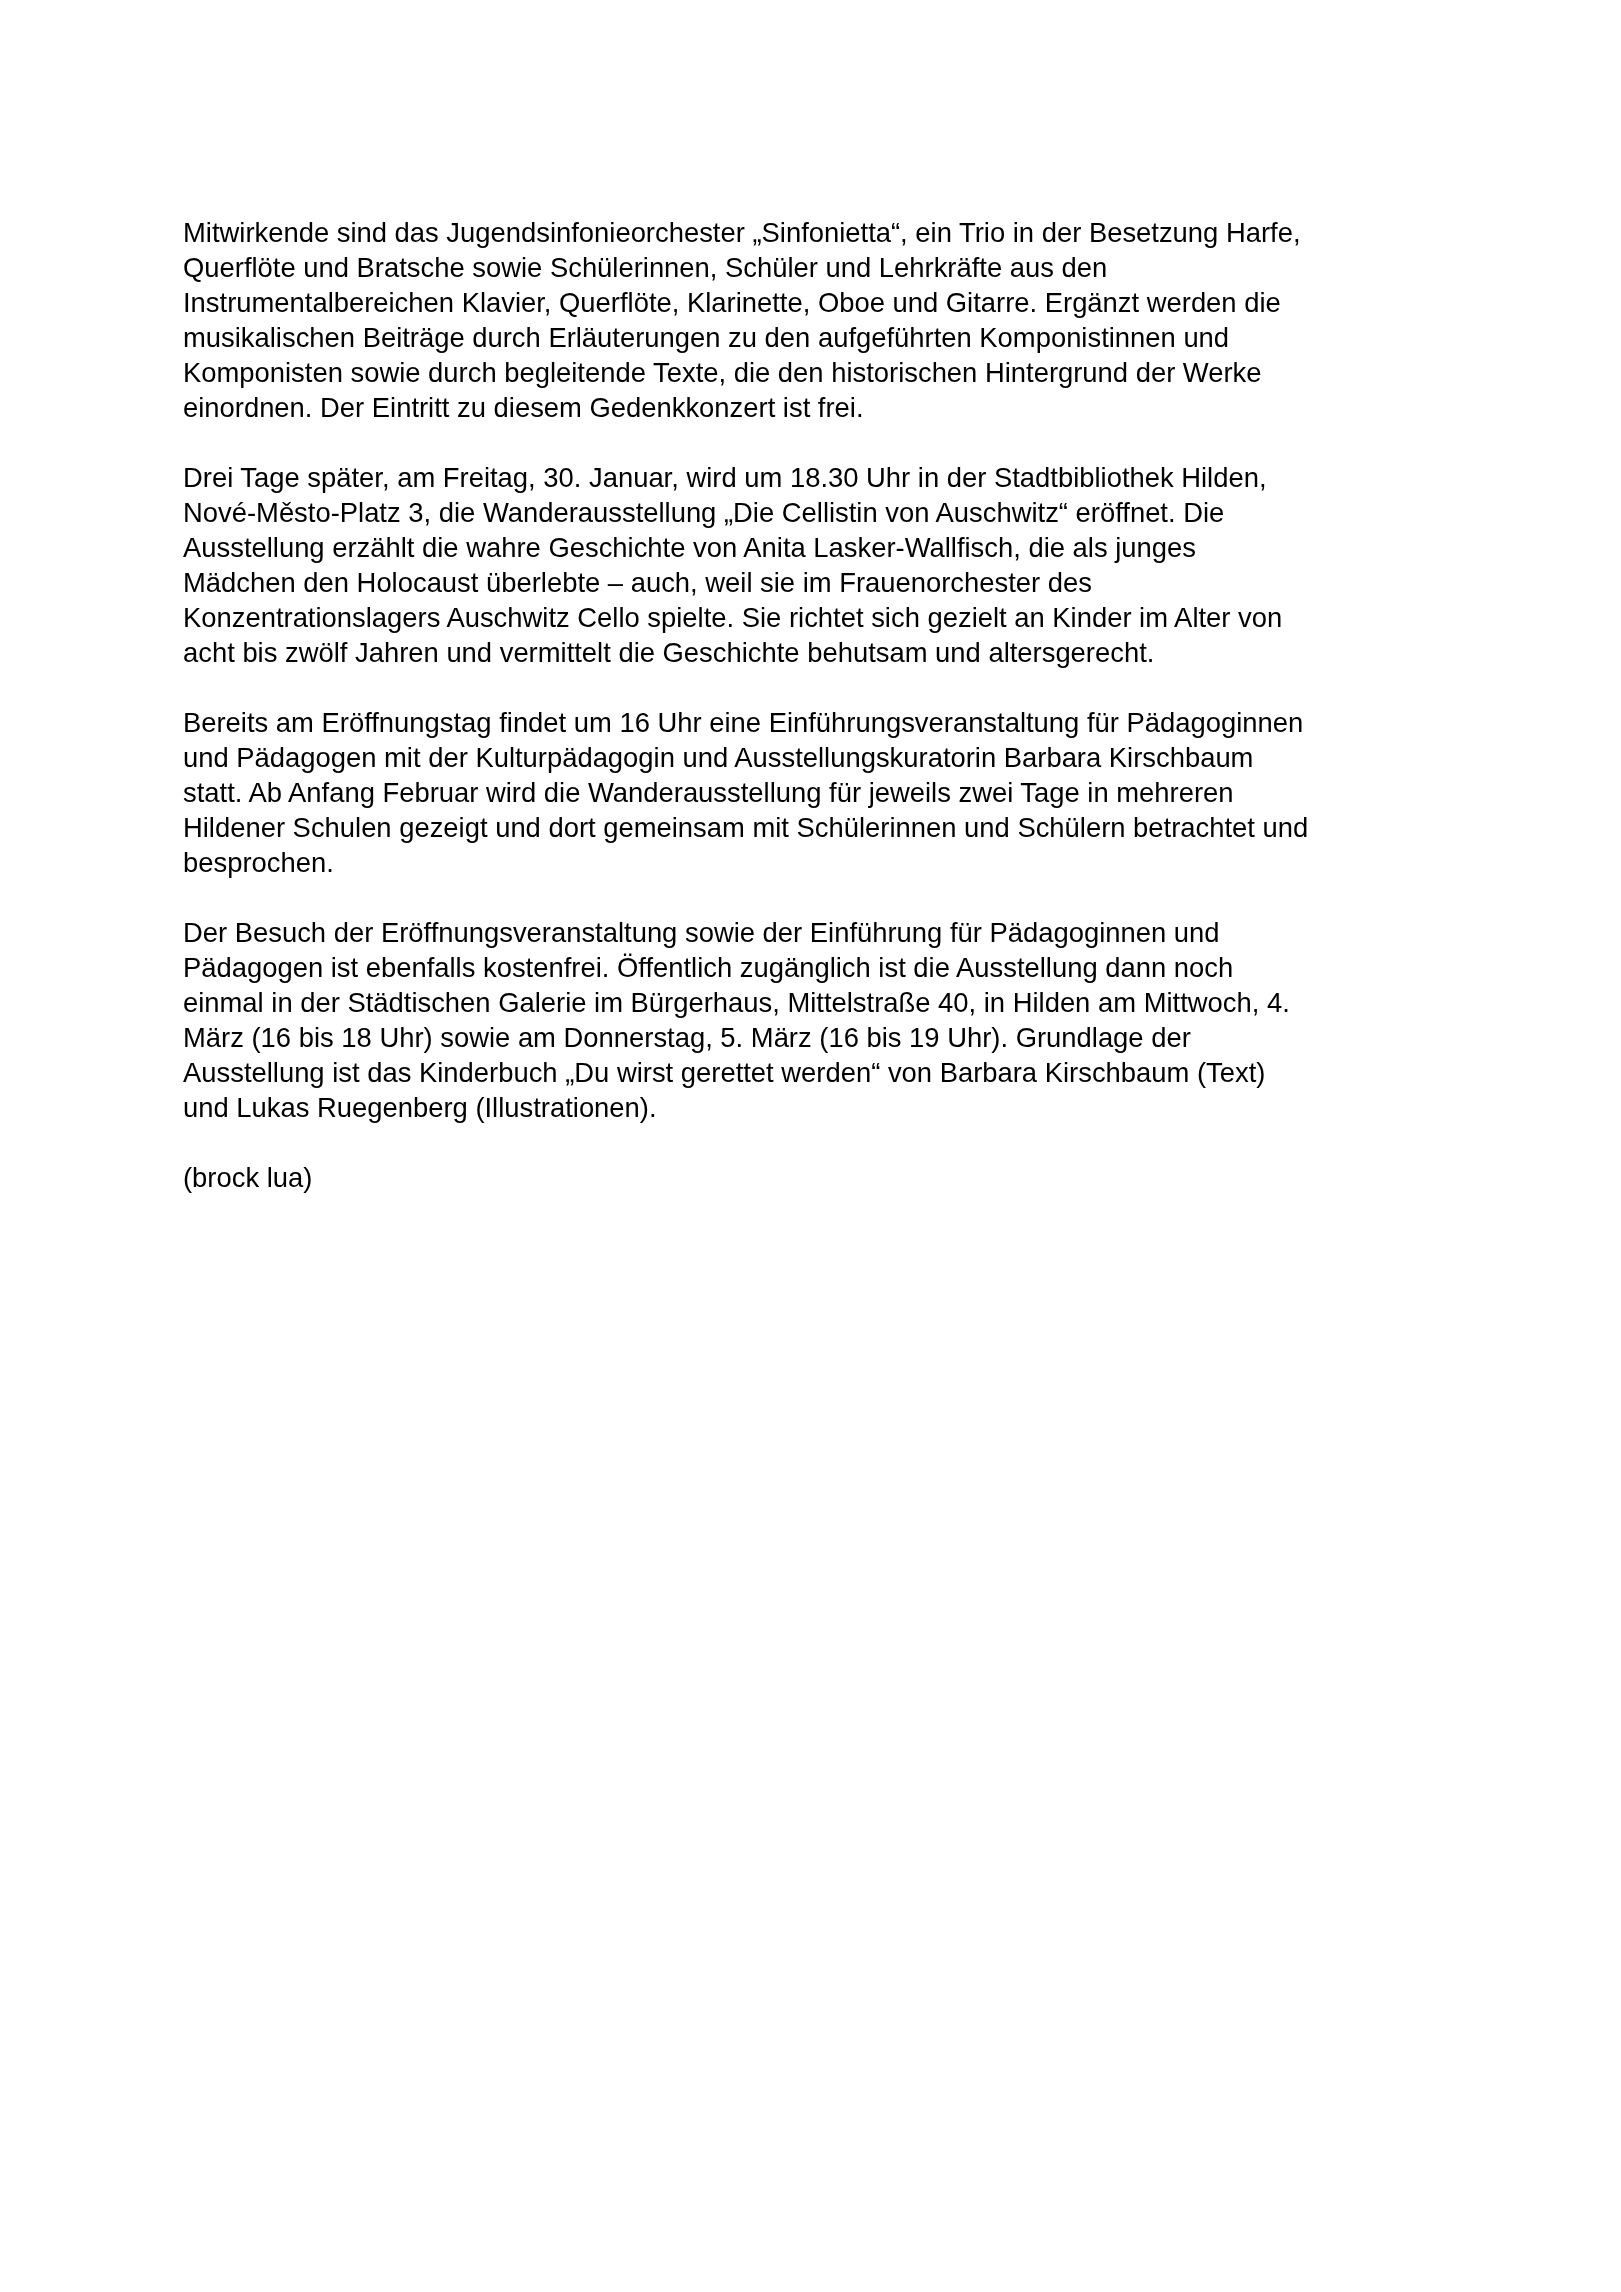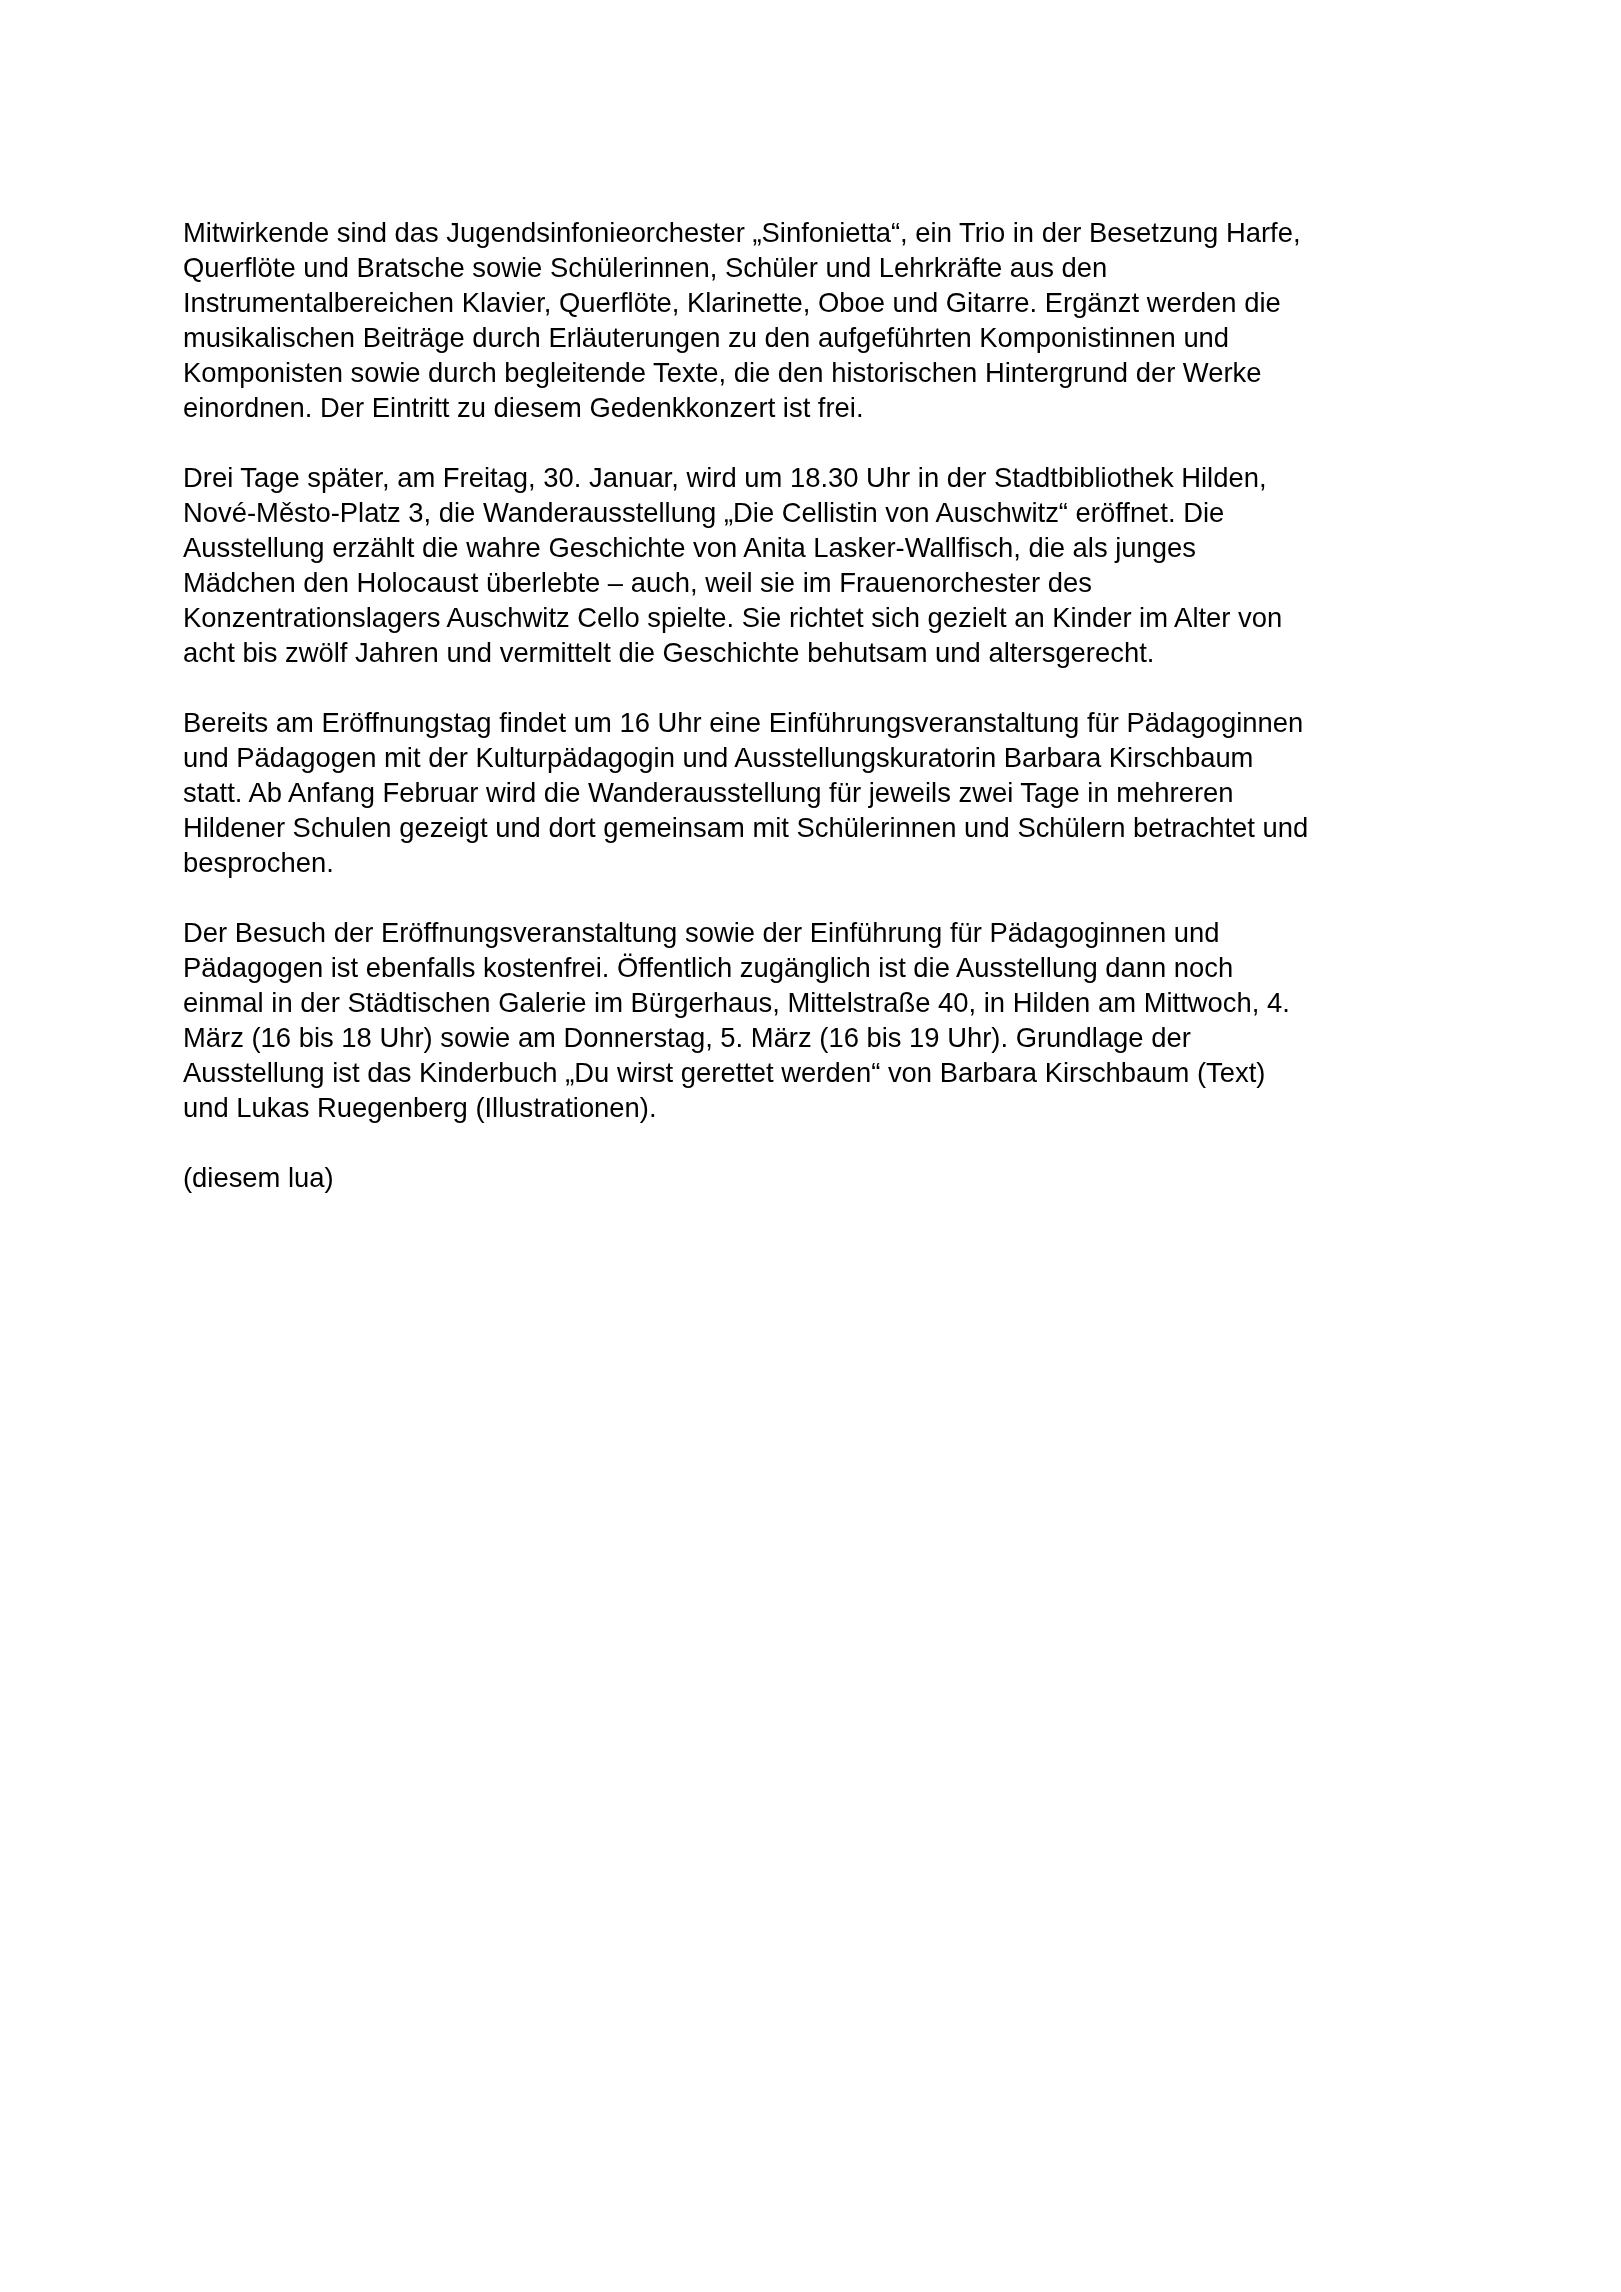--- a/index.html
+++ b/index.html
@@ -55,16 +55,16 @@
 und Pädagogen mit der Kulturpädagogin und Ausstellungskuratorin Barbara Kirschbaum
 statt. Ab Anfang Februar wird die Wanderausstellung für jeweils zwei Tage in mehreren
 Hildener Schulen gezeigt und dort gemeinsam mit Schülerinnen und Schülern betrachtet und
 besprochen.</p>
     <p class="para">Der Besuch der Eröffnungsveranstaltung sowie der Einführung für Pädagoginnen und
 Pädagogen ist ebenfalls kostenfrei. Öffentlich zugänglich ist die Ausstellung dann noch
 einmal in der Städtischen Galerie im Bürgerhaus, Mittelstraße 40, in Hilden am Mittwoch, 4.
 März (16 bis 18 Uhr) sowie am Donnerstag, 5. März (16 bis 19 Uhr). Grundlage der
 Ausstellung ist das Kinderbuch „Du wirst gerettet werden“ von Barbara Kirschbaum (Text)
 und Lukas Ruegenberg (Illustrationen).</p>
-    <p class="para byline">(diesem lua)</p>
+    <p class="para byline">(brock lua)</p>
   </div>
 </div>
 
 
 </body></html>

